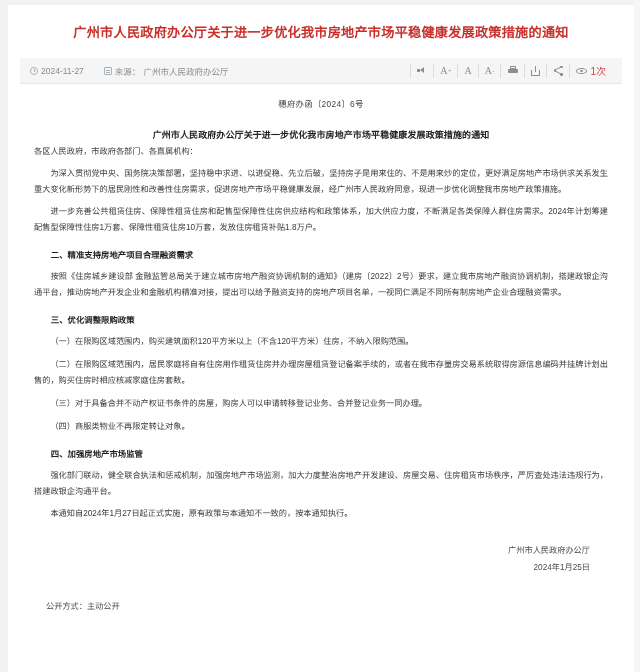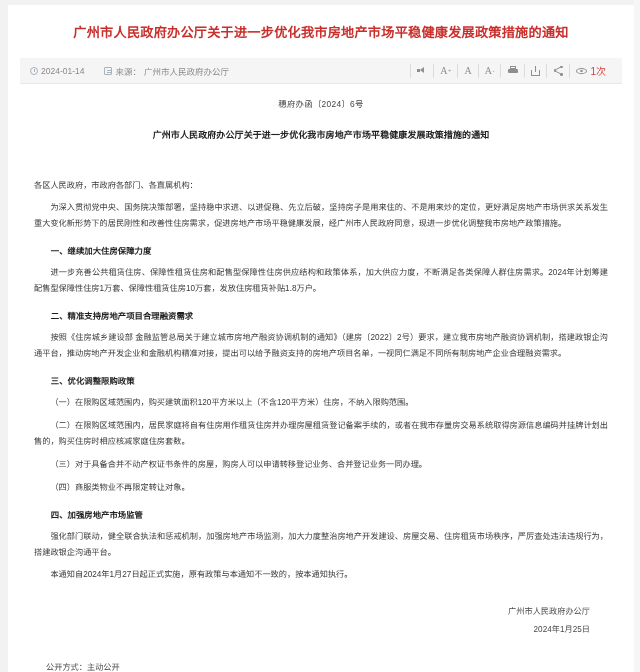--- a/index.html
+++ b/index.html
@@ -295,21 +295,20 @@
   }
   .salutation {
     margin-top: 24px;
   }
   p.para {
     margin: 0 0 6px 0;
     text-indent: 2em;
   }
   p.para.noindent {
     text-indent: 0;
-    margin-top: 34px;
   }
   h3.sec {
     margin: 12px 0 6px 0;
     font-size: 8.4px;
     font-weight: bold;
     color: #1f1f1f;
     text-indent: 2em;
     line-height: 1.8;
   }
   p.item {
@@ -342,21 +341,21 @@
   <div class="content">
 
     <div class="doc-headline">广州市人民政府办公厅关于进一步优化我市房地产市场平稳健康发展政策措施的通知</div>
 
     <div class="meta-bar">
       <div class="meta-left">
         <span class="meta-chunk">
           <span class="glyph">
               <span class="icon-circle"></span>
             </span>
-          <span class="meta-text">2024-01-14</span>
+          <span class="meta-text">2024-11-27</span>
         </span>
         <span class="meta-sep-space"></span>
         <span class="meta-chunk">
           <span class="glyph">
               <span class="icon-doc"></span>
             </span>
           <span class="meta-text">来源：</span>
           <span class="meta-source-value">广州市人民政府办公厅</span>
         </span>
       </div>
@@ -401,21 +400,20 @@
     <div class="doc-body">
 
       <div class="docnum">穗府办函〔2024〕6号</div>
 
       <div class="inner-title">广州市人民政府办公厅关于进一步优化我市房地产市场平稳健康发展政策措施的通知</div>
 
       <p class="para noindent salutation">各区人民政府，市政府各部门、各直属机构：</p>
 
       <p class="para">为深入贯彻党中央、国务院决策部署，坚持稳中求进、以进促稳、先立后破，坚持房子是用来住的、不是用来炒的定位，更好满足房地产市场供求关系发生重大变化新形势下的居民刚性和改善性住房需求，促进房地产市场平稳健康发展，经广州市人民政府同意，现进一步优化调整我市房地产政策措施。</p>
 
-      <h3 class="sec">一、继续加大住房保障力度</h3>
       <p class="para">进一步充善公共租赁住房、保障性租赁住房和配售型保障性住房供应结构和政策体系，加大供应力度，不断满足各类保障人群住房需求。2024年计划筹建配售型保障性住房1万套、保障性租赁住房10万套，发放住房租赁补贴1.8万户。</p>
 
       <h3 class="sec">二、精准支持房地产项目合理融资需求</h3>
       <p class="para">按照《住房城乡建设部 金融监管总局关于建立城市房地产融资协调机制的通知》（建房〔2022〕2号）要求，建立我市房地产融资协调机制，搭建政银企沟通平台，推动房地产开发企业和金融机构精准对接，提出可以给予融资支持的房地产项目名单，一视同仁满足不同所有制房地产企业合理融资需求。</p>
 
       <h3 class="sec">三、优化调整限购政策</h3>
       <p class="item">（一）在限购区域范围内，购买建筑面积120平方米以上（不含120平方米）住房，不纳入限购范围。</p>
       <p class="item">（二）在限购区域范围内，居民家庭将自有住房用作租赁住房并办理房屋租赁登记备案手续的，或者在我市存量房交易系统取得房源信息编码并挂牌计划出售的，购买住房时相应核减家庭住房套数。</p>
       <p class="item">（三）对于具备合并不动产权证书条件的房屋，购房人可以申请转移登记业务、合并登记业务一同办理。</p>
       <p class="item">（四）商服类物业不再限定转让对象。</p>

